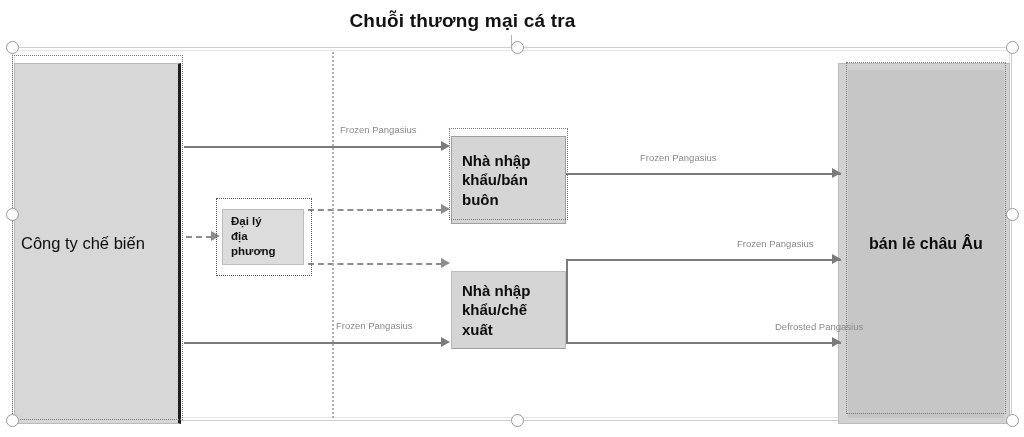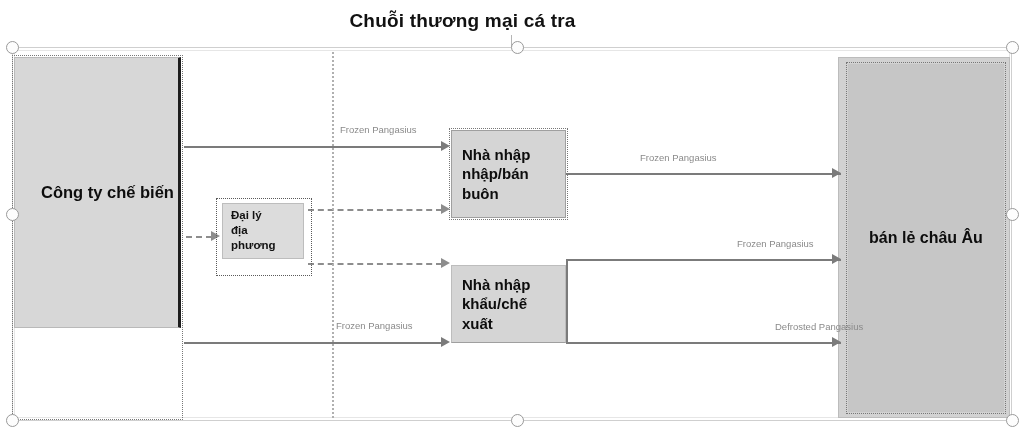--- a/index.html
+++ b/index.html
@@ -16,28 +16,28 @@
   .frame-inner{position:absolute;left:14px;top:50px;width:996px;height:368px;
          border:1px solid #e6e6e6;box-sizing:border-box;}
 
   
   .handle{position:absolute;width:13px;height:13px;border-radius:50%;
           background:#fdfdfd;border:1.6px solid #9a9a9a;box-sizing:border-box;z-index:40;}
   .rot-stem{position:absolute;width:1px;height:12px;background:#b5b5b5;z-index:39;}
 
   
   .shape{position:absolute;box-sizing:border-box;display:flex;
-         align-items:center;justify-content:flex-start;}
+         align-items:center;justify-content:flex-start;margin-top:6px;}
   .shape span{display:block;}
 
   
-  .box-exporter{left:14px;top:57px;width:167px;height:271px;
+  .box-exporter{left:14px;top:57px;width:167px;height:361px;
         background:#d7d7d7;border-left:1px solid #b9b9b9;border-top:1px solid #b9b9b9;
         border-bottom:1px solid #b9b9b9;border-right:3px solid #1d1d1d;
-        padding-left:26px;font-size:16.5px;font-weight:bold;color:#0d0d0d;line-height:1.28;}
+        padding-left:6px;font-size:16.5px;font-weight:normal;color:#0d0d0d;line-height:1.28;}
 
   
   .box-agent{left:222px;top:203px;width:82px;height:56px;
         background:#dcdcdc;border:1px solid #bdbdbd;padding:4px 0 0 8px;
         font-size:11.5px;font-weight:bold;color:#111;line-height:1.32;
         align-items:flex-start;}
   .agent-sel{position:absolute;left:216px;top:198px;width:96px;height:78px;
         border:1.3px dotted #5a5a5a;box-sizing:border-box;z-index:12;}
 
   
@@ -108,21 +108,21 @@
   <span>
     <span>Đại lý</span>
     <span>địa</span>
     <span>phương</span>
   </span>
 </div>
 
 <div class="shape box-imp1">
   <span>
     <span>Nhà nhập</span>
-    <span>nhập/bán</span>
+    <span>khẩu/bán</span>
     <span>buôn</span>
   </span>
 </div>
 <div class="dotsel" style="left:449px;top:128px;width:119px;height:92px;"></div>
 
 <div class="shape box-imp2">
   <span>
     <span>Nhà nhập</span>
     <span>khẩu/chế</span>
     <span>xuất</span>

